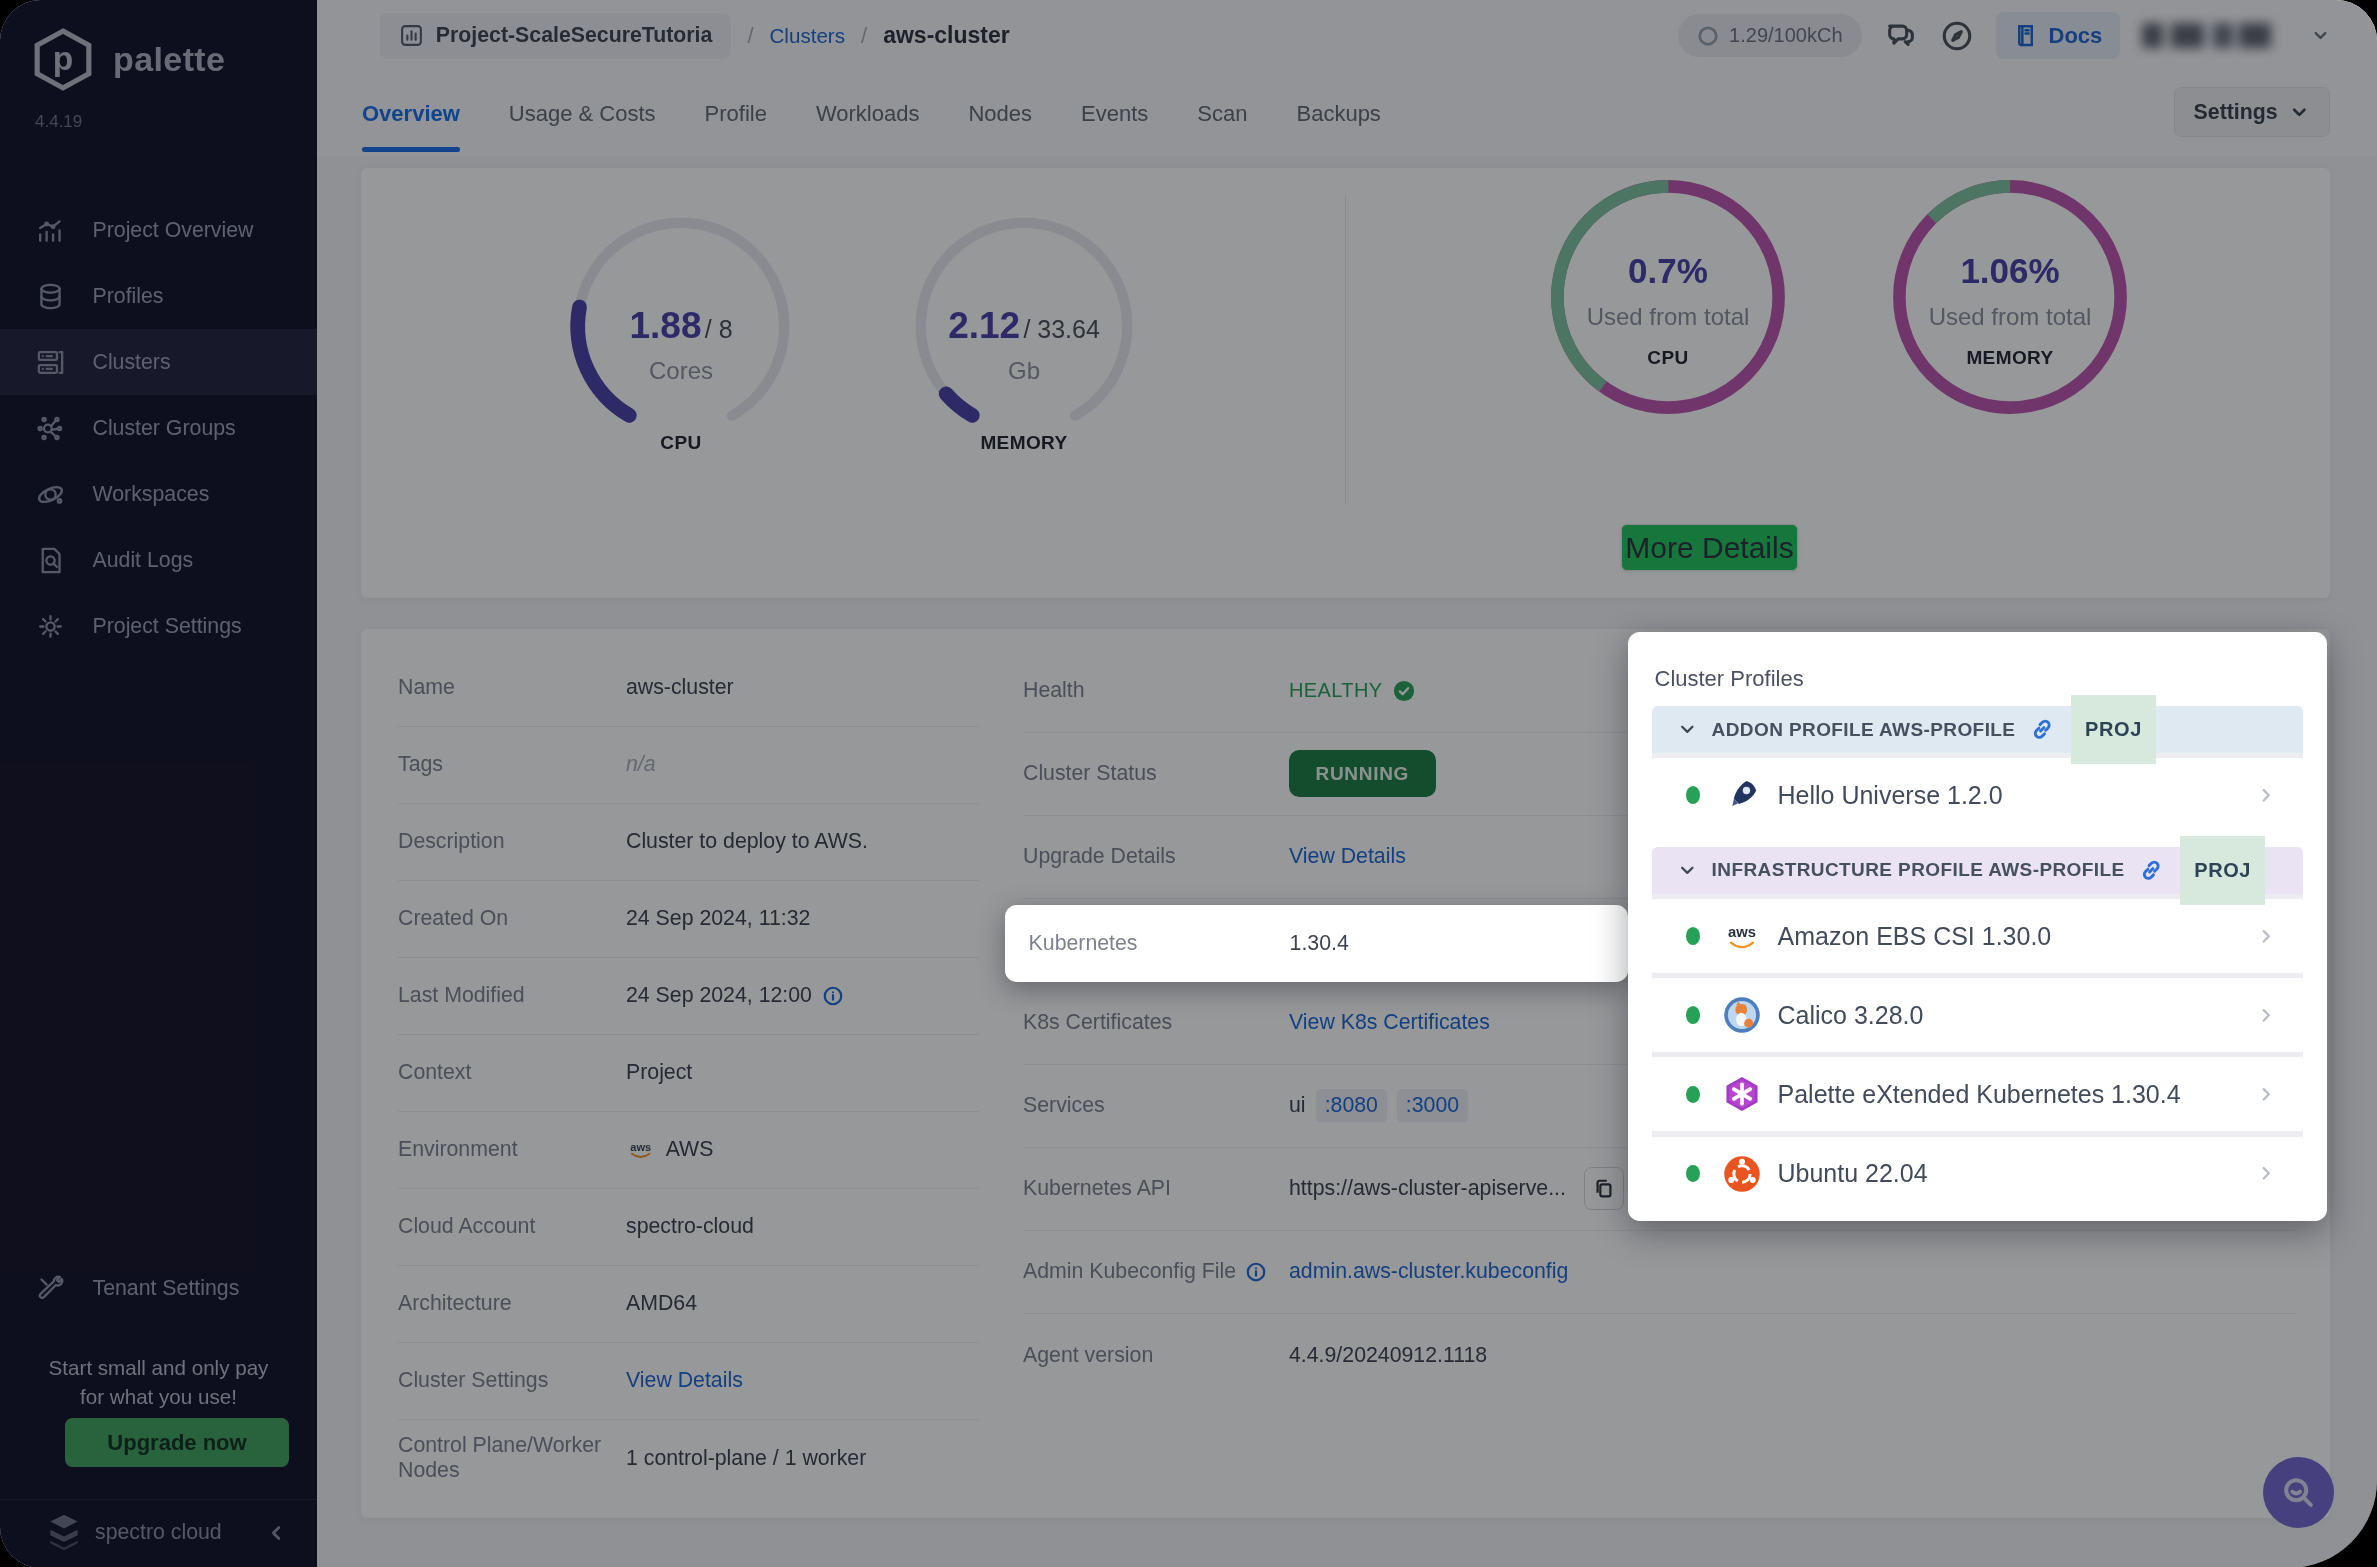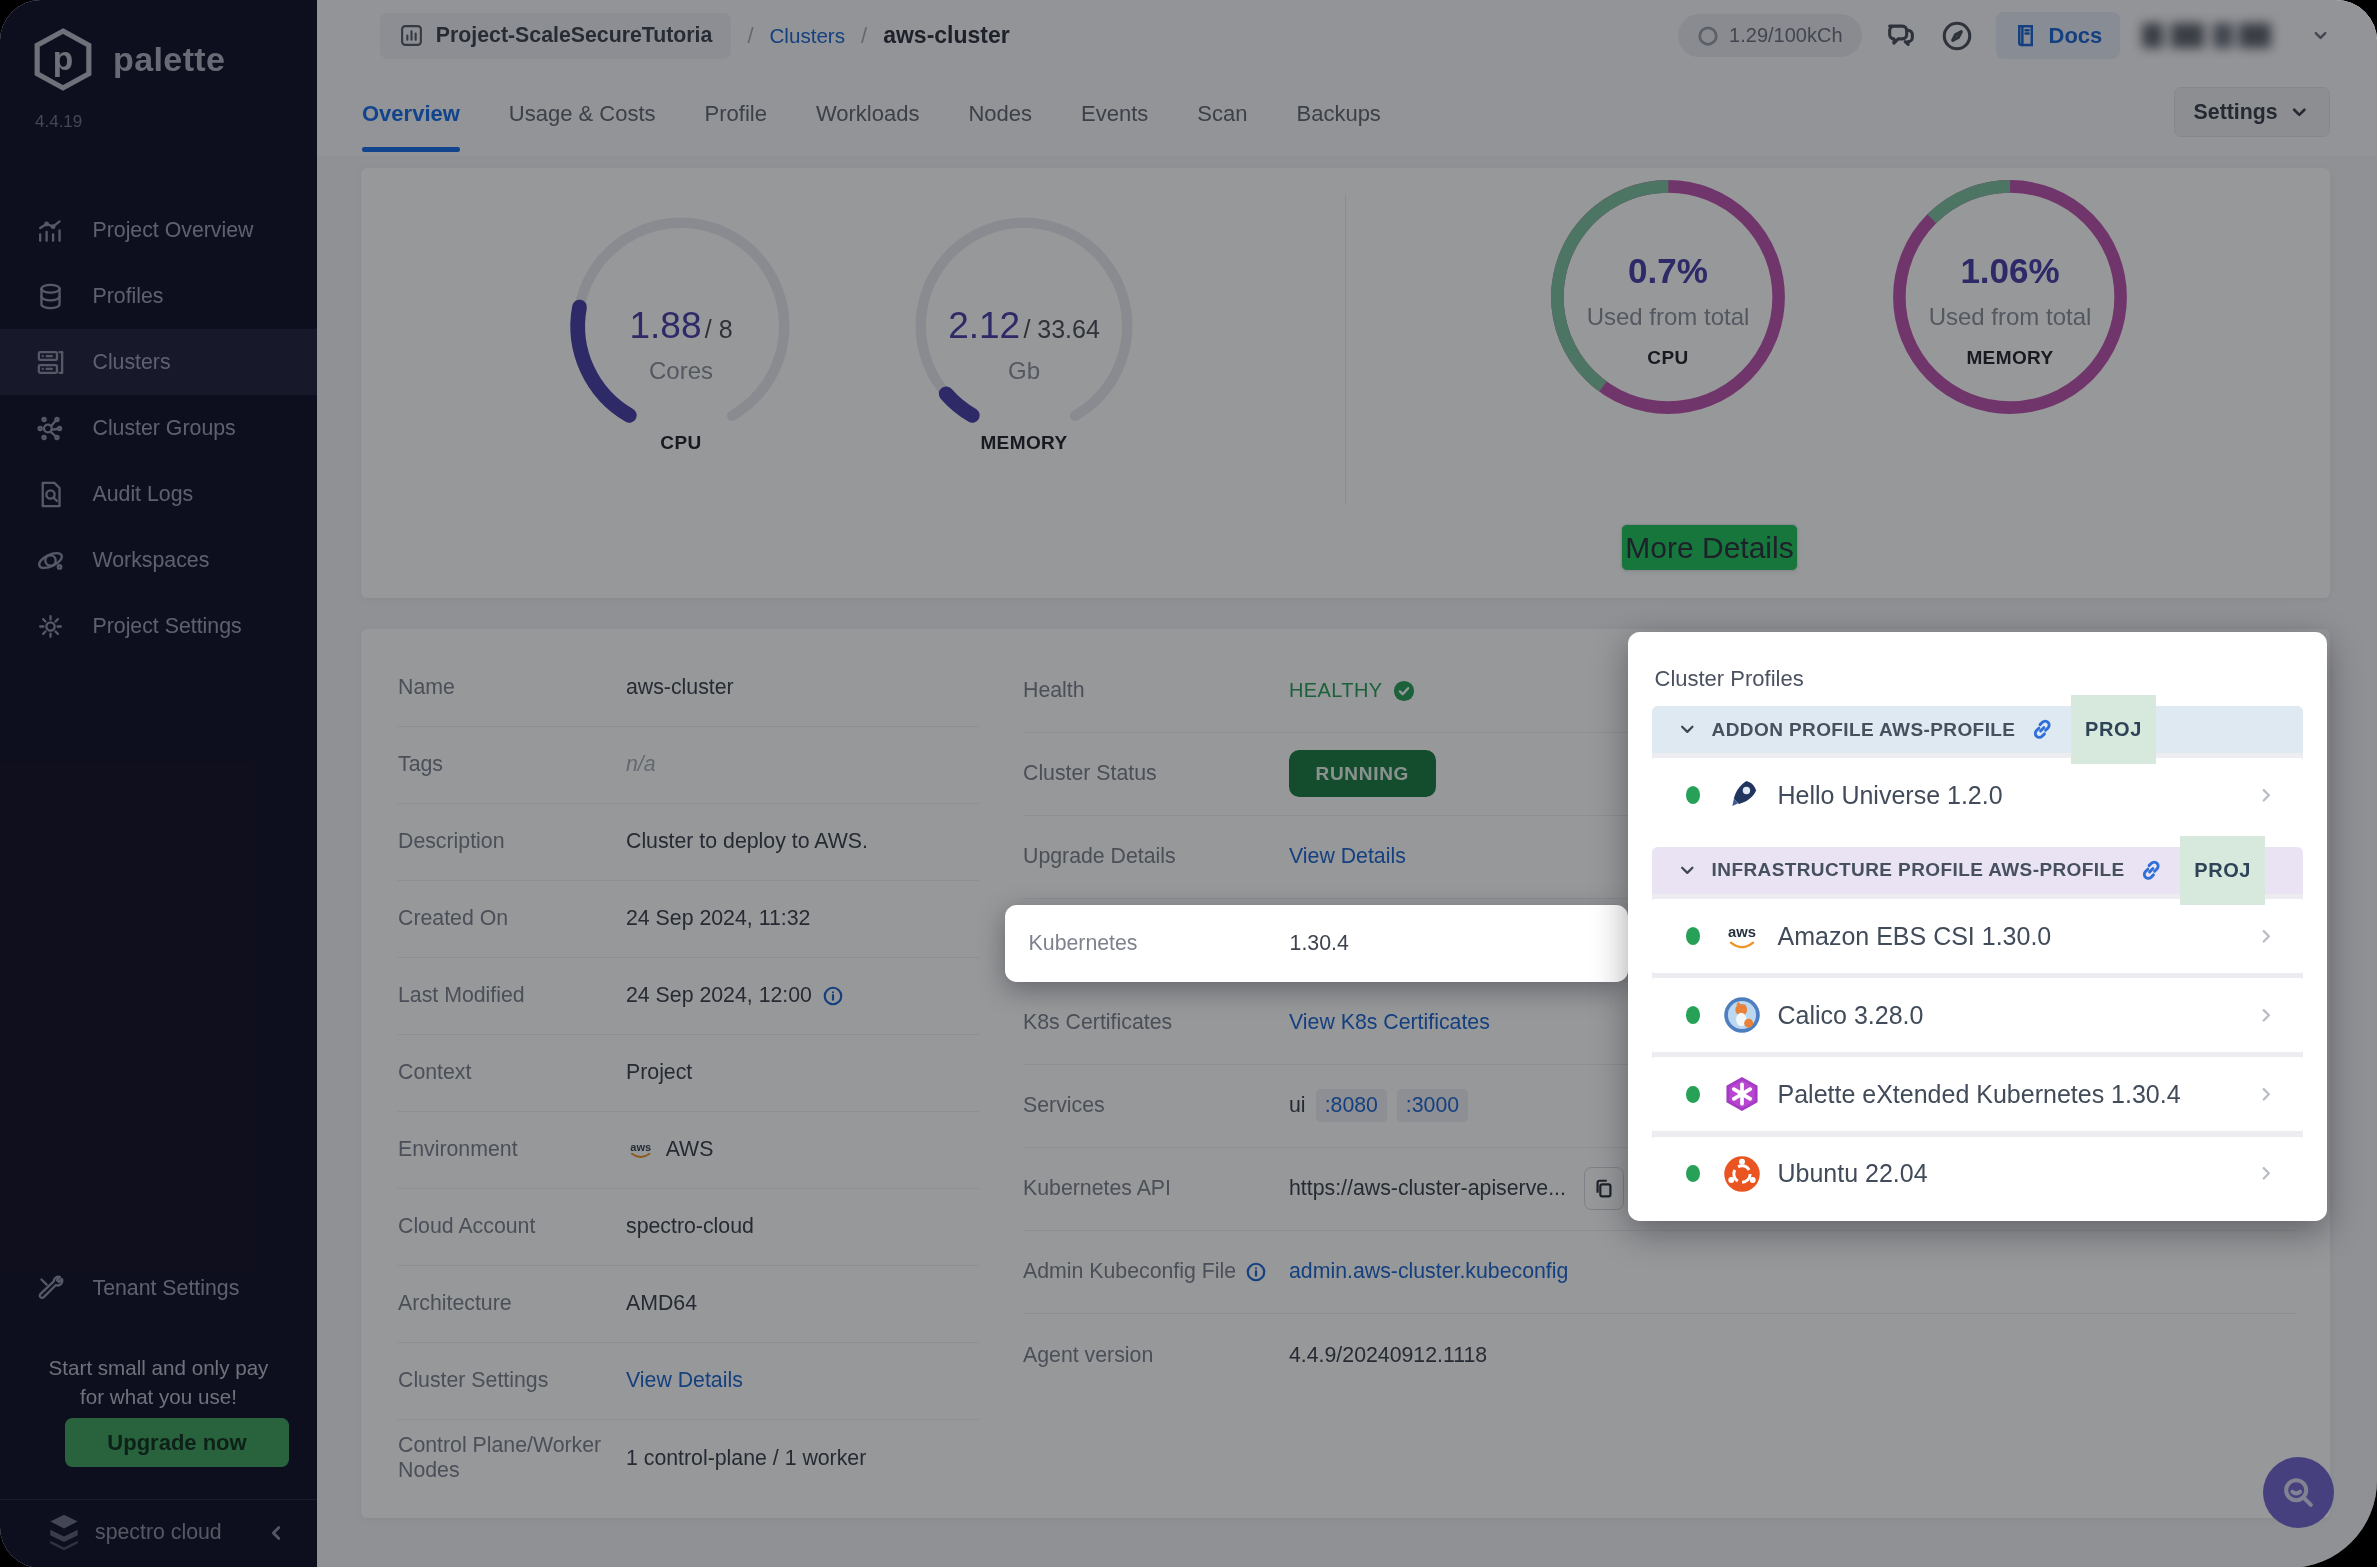--- a/index.html
+++ b/index.html
@@ -69,21 +69,21 @@
                  gap:11.8px; font-size:21.3px; font-weight:600; color:#3c414c; cursor:pointer; padding:0 19px; }
   .settingsbtn svg { width:20.6px; height:20.6px; stroke:#3c414c; fill:none; stroke-width:3; stroke-linecap:round; stroke-linejoin:round; }
 
   
   .sumcard { position:absolute; left:361px; top:168px; width:1969px; height:430px; background:#fff;
              border-radius:5.9px; box-shadow:0 1.5px 5.9px rgba(40,45,60,.06); }
   .sumdivider { position:absolute; left:984px; top:26.5px; height:309px; width:0.7px; background:#e7e9ee; }
   .gauge { position:absolute; width:236px; }
   .gauge svg, .donut svg { display:block; width:236px; height:236px; }
   .gvals { position:absolute; left:0; right:0; top:97px; text-align:center; }
-  .gvalue { font-size:37px; font-weight:400; color:var(--indigo,#4a41a8); }
+  .gvalue { font-size:37px; font-weight:700; color:var(--indigo,#4a41a8); }
   .gtotal { font-size:25px; color:#4b5058; }
   .gunit { position:absolute; left:0; right:0; top:149px; text-align:center; font-size:24px; color:#8c919c; }
   .gmetric { position:absolute; left:0; right:0; top:224px; text-align:center; font-size:19px; font-weight:700; color:#23262d; letter-spacing:0.4px; }
   .donut { position:absolute; width:236px; }
   .dpct { position:absolute; left:0; right:0; top:72px; text-align:center; font-size:35px; font-weight:700; color:var(--indigo,#4a41a8); }
   .dcap { position:absolute; left:0; right:0; top:124px; text-align:center; font-size:24px; color:#8c919c; }
   .dmetric { position:absolute; left:0; right:0; top:168px; text-align:center; font-size:19px; font-weight:700; color:#23262d; letter-spacing:0.4px; }
   .morebtn { position:absolute; left:1260px; top:356px; width:177px; height:47px; background:#22c55e;
              border:0.7px solid #e3e5ea; border-radius:5.9px; box-shadow:0 1.5px 4.4px rgba(40,45,60,.08);
              font-family:inherit; font-size:30px; color:#2e333d; cursor:pointer; }
@@ -200,33 +200,33 @@
             <circle cx="17" cy="5" r="1.2"></circle>
             <circle cx="19" cy="12" r="1.2"></circle>
             <circle cx="7" cy="19" r="1.2"></circle>
             <circle cx="17" cy="19" r="1.2"></circle>
             <path d="M12.5 10l3.5-4M12.8 13l5.2-.8M12 14.5l4 3.5"></path>
           </svg>
         <span class="nlabel">Cluster Groups</span>
       </div>
       <div class="navitem">
         <svg viewBox="0 0 24 24">
+            <circle cx="12" cy="12" r="4"></circle>
+            <ellipse cx="12" cy="12" rx="9.5" ry="4.5" transform="rotate(-25 12 12)"></ellipse>
+            <circle cx="19" cy="17" r="1.3"></circle>
+          </svg>
+        <span class="nlabel">Workspaces</span>
+      </div>
+      <div class="navitem">
+        <svg viewBox="0 0 24 24">
             <path d="M6 3h9l4 4v14H6z"></path>
             <circle cx="12" cy="12" r="3.2"></circle>
             <path d="M14.4 14.4l2.6 2.6"></path>
           </svg>
         <span class="nlabel">Audit Logs</span>
-      </div>
-      <div class="navitem">
-        <svg viewBox="0 0 24 24">
-            <circle cx="12" cy="12" r="4"></circle>
-            <ellipse cx="12" cy="12" rx="9.5" ry="4.5" transform="rotate(-25 12 12)"></ellipse>
-            <circle cx="19" cy="17" r="1.3"></circle>
-          </svg>
-        <span class="nlabel">Workspaces</span>
       </div>
       <div class="navitem">
         <svg viewBox="0 0 24 24">
             <circle cx="12" cy="12" r="3.2"></circle>
             <path d="M12 4v2.5M12 17.5V20M4 12h2.5M17.5 12H20M6.3 6.3l1.8 1.8M15.9 15.9l1.8 1.8M17.7 6.3l-1.8 1.8M8.1 15.9l-1.8 1.8"></path>
           </svg>
         <span class="nlabel">Project Settings</span>
       </div>
     </div>
 

